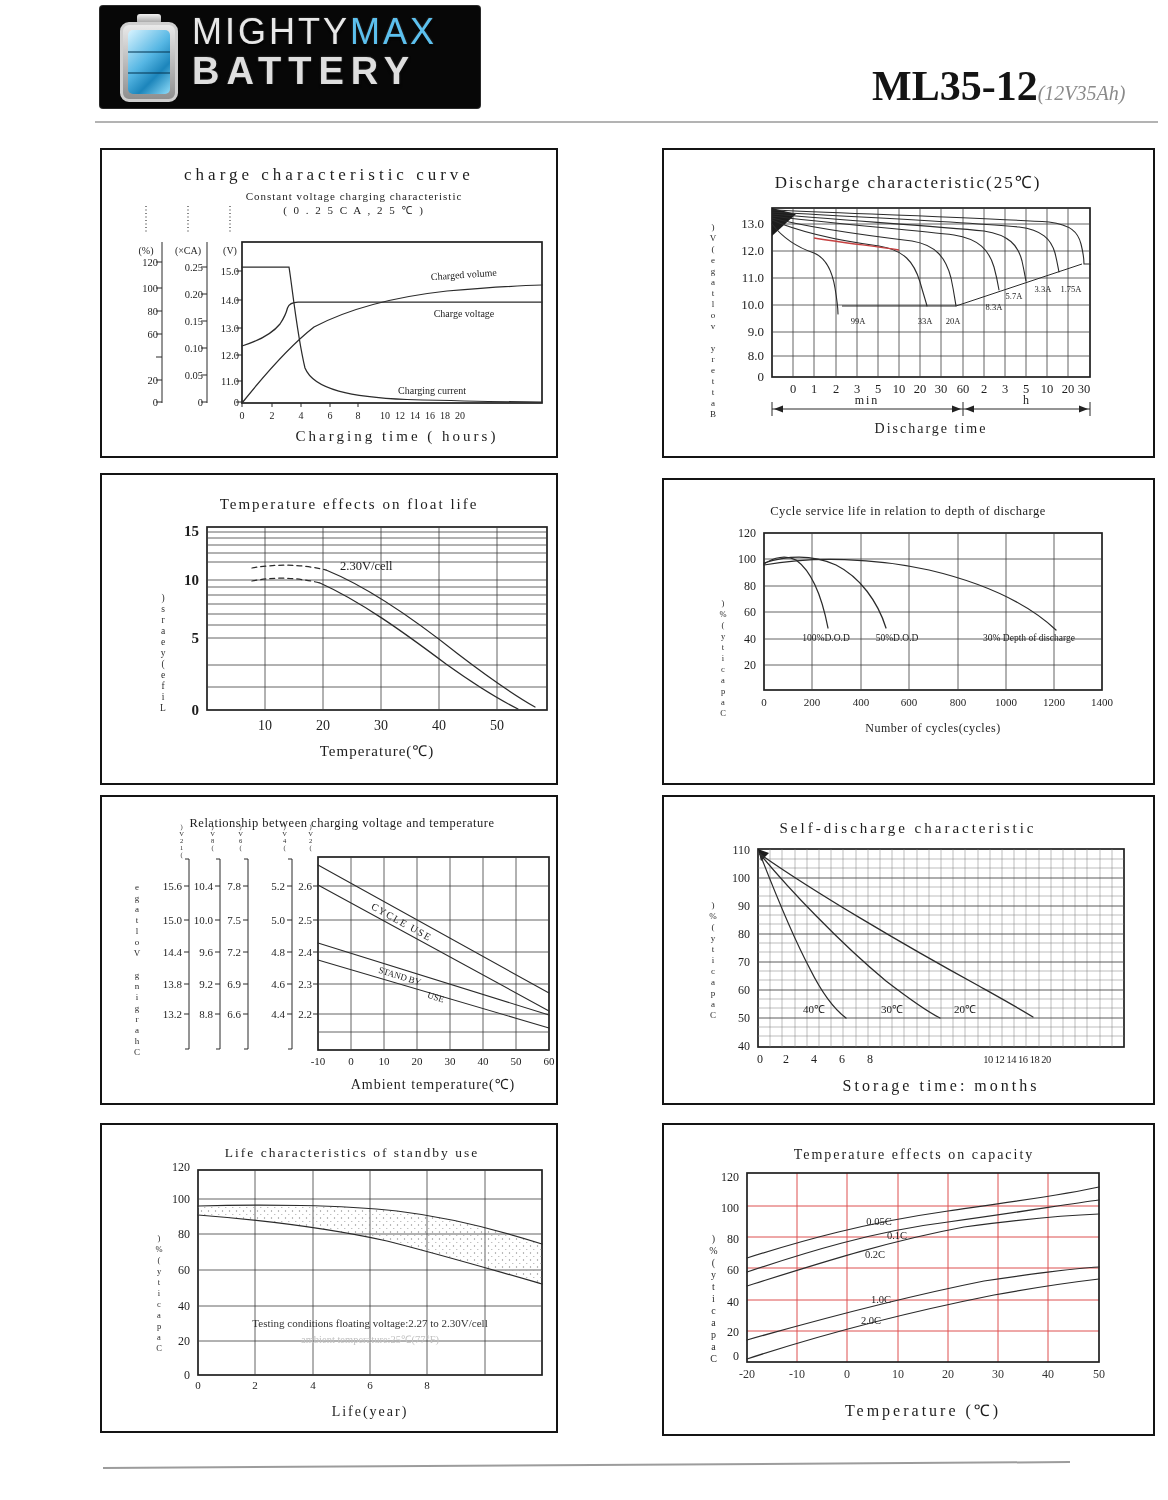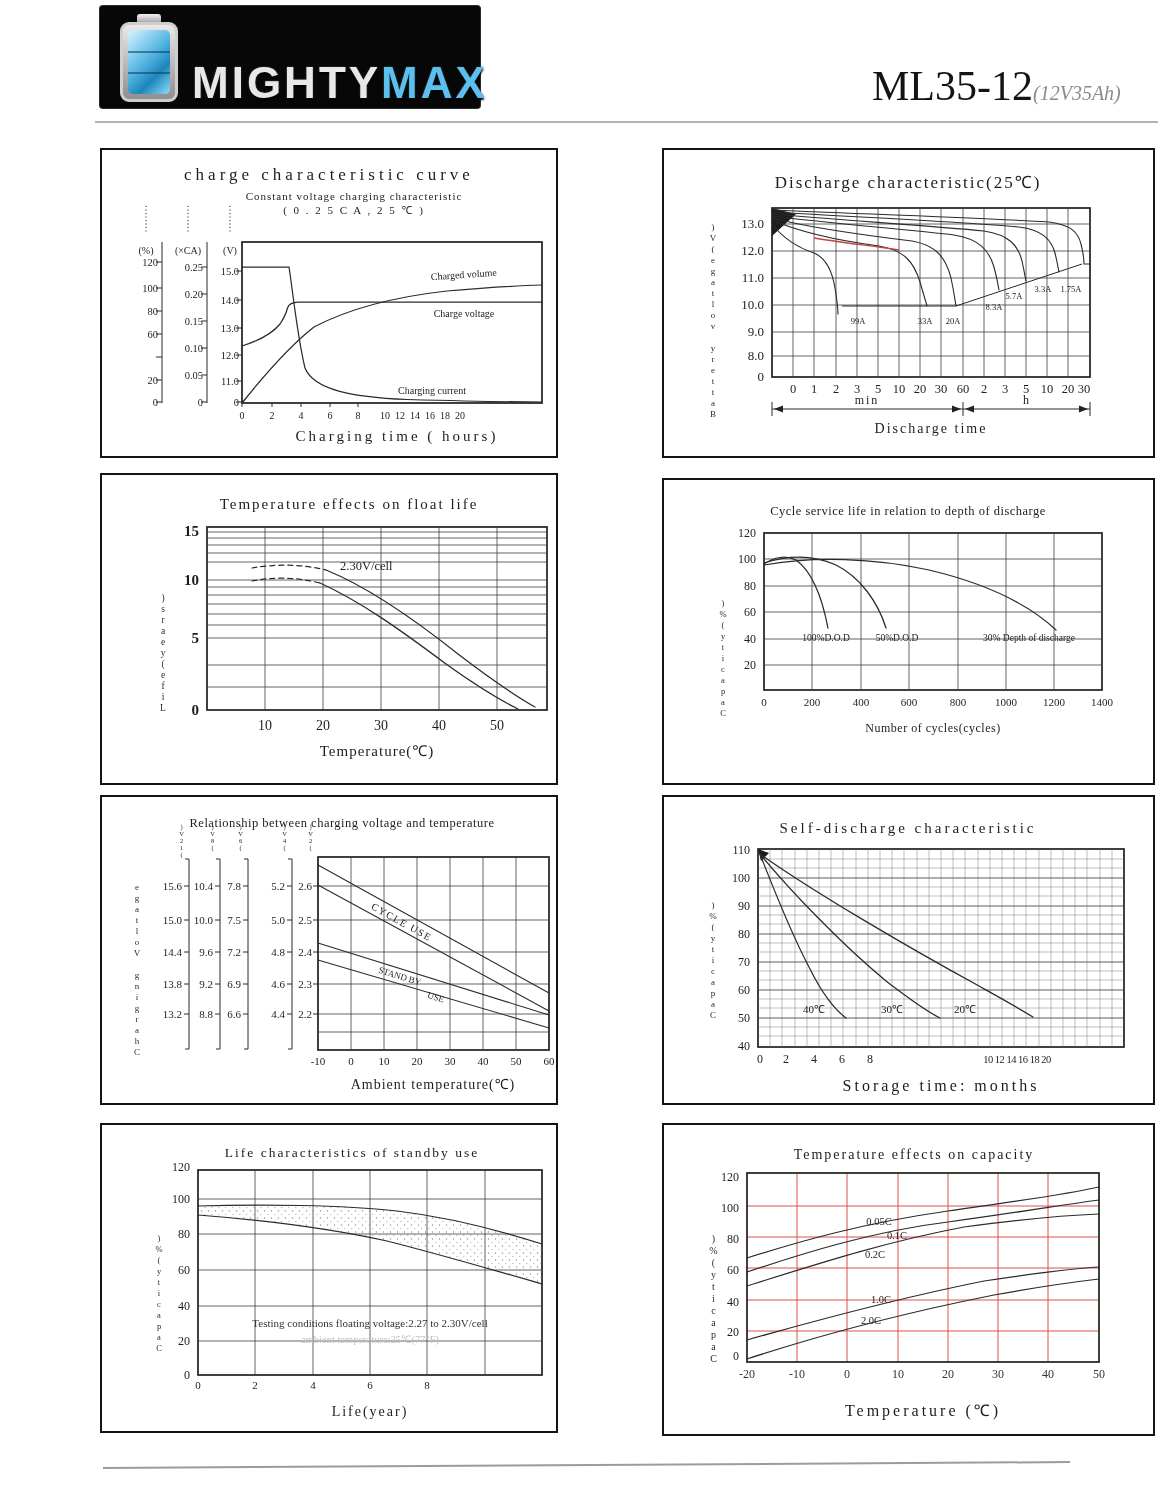--- a/index.html
+++ b/index.html
@@ -10,27 +10,27 @@
         border-radius:3px;box-shadow:0 0 0 1px #2a2a2a;}
   .batt{position:absolute;left:20px;top:8px;width:58px;height:86px;}
   .batt .cap{position:absolute;left:17px;top:0;width:24px;height:10px;border-radius:3px;
         background:linear-gradient(180deg,#f2f2f2,#9a9a9a);}
   .batt .body{position:absolute;left:0;top:8px;width:52px;height:74px;border:3px solid #cfcfcf;
         border-radius:9px;background:linear-gradient(180deg,#e9e9e9,#8f8f8f);}
   .batt .core{position:absolute;left:5px;top:5px;width:42px;height:64px;border-radius:5px;
         background:linear-gradient(135deg,#d9f4ff 0%,#57b7e4 45%,#1c85bb 70%,#8fdcf9 100%);}
   .batt .seg{position:absolute;left:5px;width:42px;height:2px;background:rgba(10,60,90,.55);}
   .logo-text{position:absolute;left:92px;top:8px;line-height:1;}
-  .lg1{font-family:"Liberation Sans",sans-serif;font-weight:bold;font-size:44px;letter-spacing:3px;
-       color:#e8e8e8;text-shadow:0 2px 2px #000,0 0 2px #555;margin-top:47px;}
+  .lg1{font-family:"Liberation Sans",sans-serif;font-weight:normal;font-size:36px;letter-spacing:3px;
+       color:#e8e8e8;text-shadow:0 2px 2px #000,0 0 2px #555;}
   .lg1 .max{color:#5cc0ee;}
   .lg2{font-family:"Liberation Sans",sans-serif;font-weight:bold;font-size:38px;letter-spacing:7px;
        color:#dedede;text-shadow:0 2px 3px #000,0 0 2px #666;margin-top:2px;}
   .model{position:absolute;left:872px;top:62px;white-space:nowrap;}
-  .model .name{font-family:"Liberation Serif",serif;font-weight:normal;font-size:42px;color:#141414;}
+  .model .name{font-family:"Liberation Serif",serif;font-weight:bold;font-size:42px;color:#141414;}
   .model .spec{font-family:Liberation Serif, serif;font-style:italic;font-size:20px;color:#8a8a8a;}
   .hrule{position:absolute;left:95px;top:121px;width:1063px;height:2px;background:#b3b3b3;}
   .frule{position:absolute;left:103px;top:1464px;width:967px;height:2px;background:#9c9c9c;
          transform:rotate(-0.35deg);}
   
   .panel{position:absolute;background:#fff;border:2px solid #141414;}
   .p1{left:100px;top:148px;width:454px;height:306px;}
   .p2{left:662px;top:148px;width:489px;height:306px;}
   .p3{left:100px;top:473px;width:454px;height:308px;}
   .p4{left:662px;top:478px;width:489px;height:303px;}
@@ -67,20 +67,21 @@
     <div class="batt">
       <div class="cap"></div>
       <div class="body">
         <div class="core"></div>
         <div class="seg" style="top:26px"></div>
         <div class="seg" style="top:47px"></div>
       </div>
     </div>
     <div class="logo-text">
       <div class="lg1"><span>MIGHTY</span><span class="max">MAX</span></div>
+      <div class="lg2">BATTERY</div>
     </div>
   </div>
   <div class="model">
     <span class="name">ML35-12</span><span class="spec">(12V35Ah)</span>
   </div>
   <div class="hrule"></div>
 
   <section class="panel p1">
     <svg width="454" height="306" viewBox="0 0 454 306">
       <text class="m" x="227" y="30" font-size="17" letter-spacing="4">charge characteristic curve</text>

